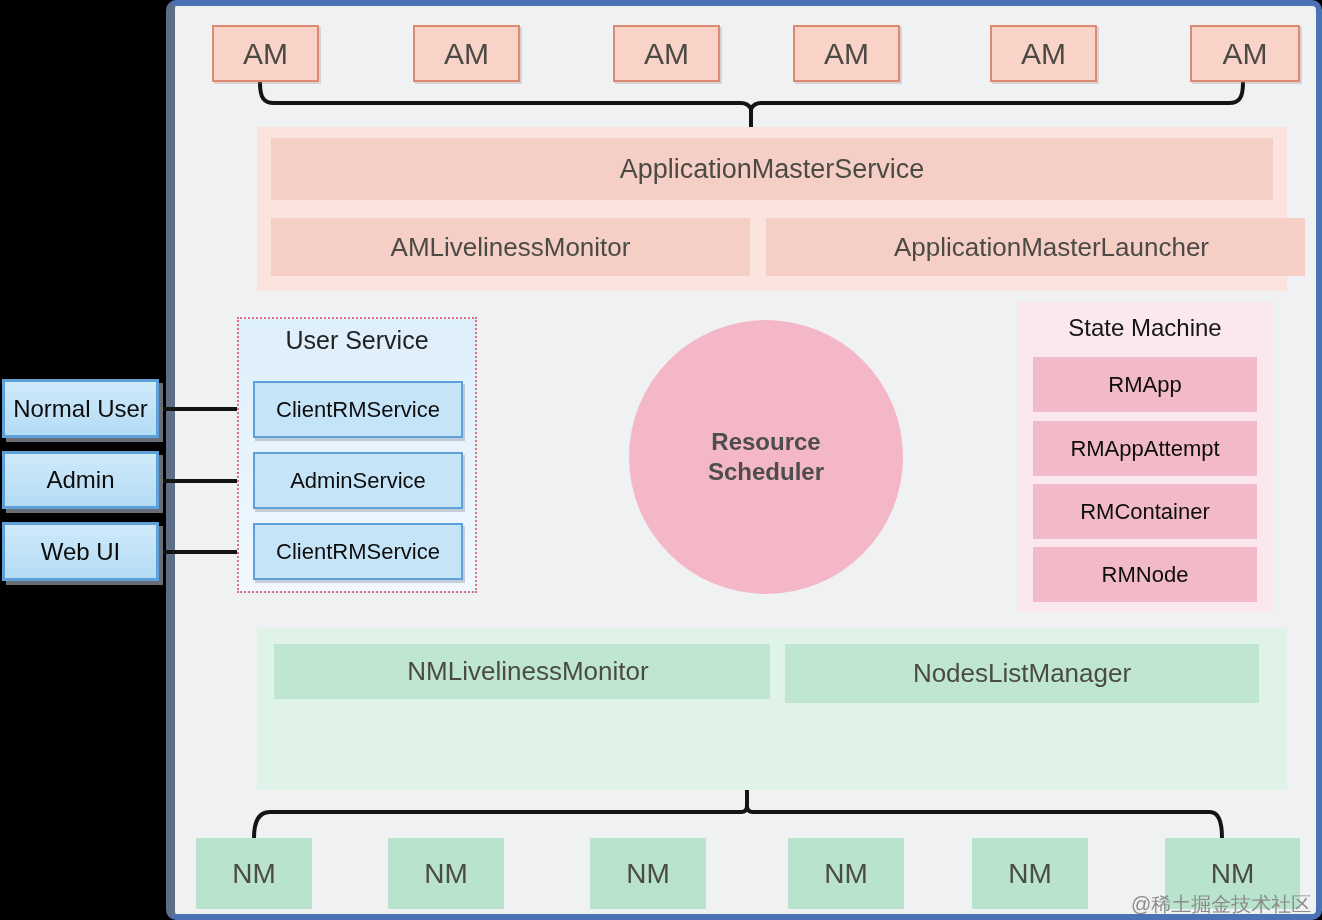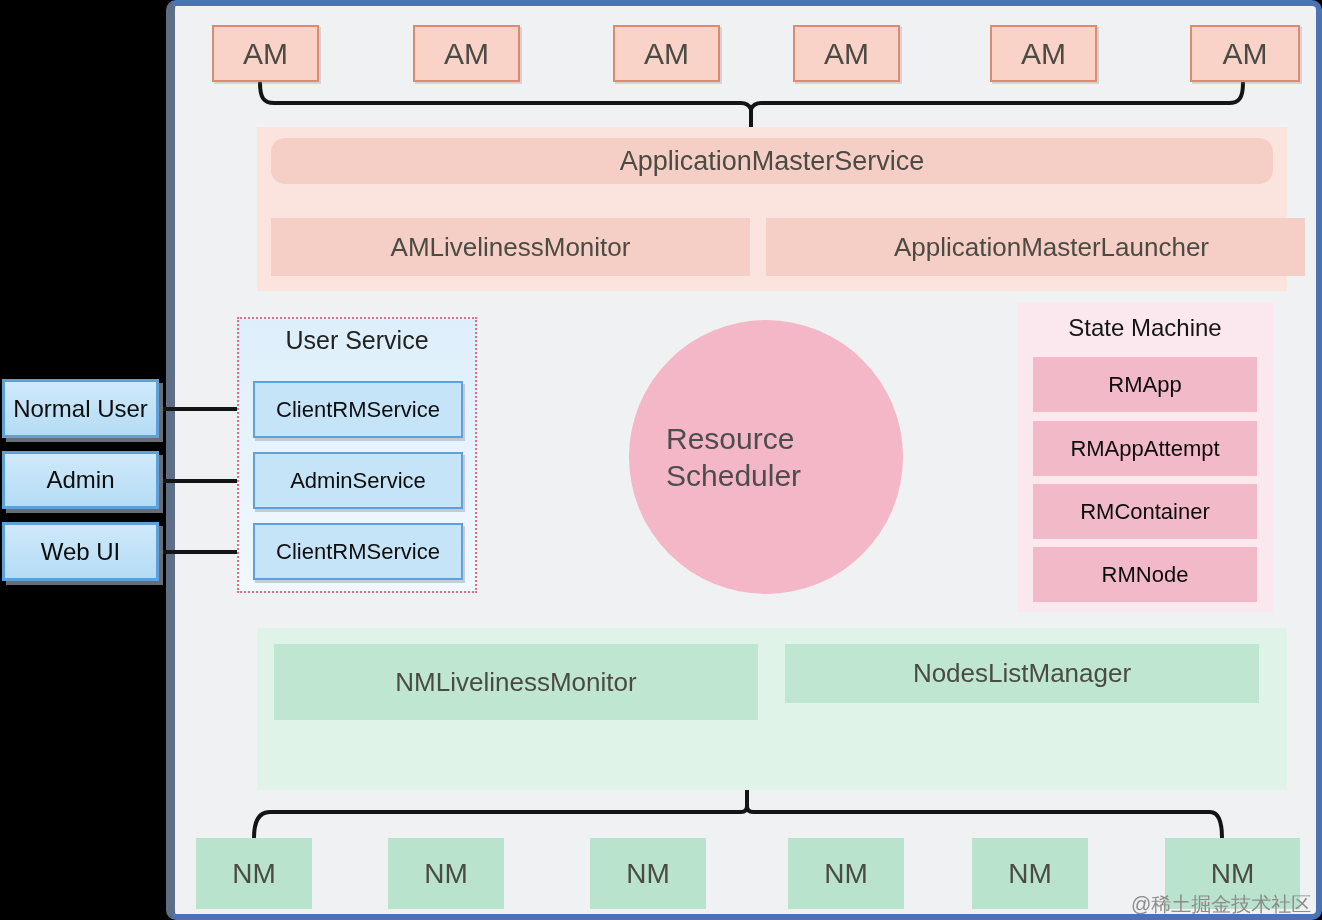--- a/index.html
+++ b/index.html
@@ -31,21 +31,21 @@
   .user-service{position:absolute;left:237px;top:317px;width:240px;height:276px;box-sizing:border-box;
                 background:linear-gradient(180deg,#ddeffb,#f0f8fe);
                 border:2px dotted var(--user-service-border);}
   .us-title{position:absolute;left:237px;top:326px;width:240px;text-align:center;
             color:#222;font-size:25px;}
   .us-item{left:253px;width:210px;height:57px;background:var(--blue-fill);
            border:2px solid var(--blue-border);color:var(--black-text);font-size:22px;
            box-shadow:2px 3px 0 rgba(120,130,140,0.35);}
   .circle{position:absolute;left:629px;top:320px;width:274px;height:274px;border-radius:50%;
           background:var(--circle-fill);display:flex;align-items:center;justify-content:center;}
-  .circle-label{width:200px;font-weight:normal;font-size:30px;line-height:1.25;
+  .circle-label{width:200px;text-align:center;font-weight:bold;font-size:24px;line-height:1.25;
           color:#4d4d4d;}
   .state-group{position:absolute;left:1017px;top:302px;width:256px;height:310px;background:var(--state-bg);}
   .sm-title{position:absolute;left:1017px;top:314px;width:256px;text-align:center;color:#151515;font-size:24px;}
   .sm-item{left:1033px;width:224px;height:55px;background:var(--state-bar);color:var(--black-text);font-size:22px;}
   .green-group{position:absolute;left:257px;top:628px;width:1030px;height:162px;background:var(--green-group-bg);}
   .green-bar{position:absolute;display:flex;align-items:center;justify-content:center;
              background:var(--green-bar);color:var(--dark-text);font-size:26px;}
   .nm{top:838px;width:116px;height:71px;background:var(--nm-fill);color:var(--dark-text);font-size:28px;}
   .watermark{position:absolute;left:1131px;top:891px;color:var(--watermark);font-size:20px;white-space:nowrap;}
 </style>
@@ -72,21 +72,21 @@
   </svg>
 
   <div class="box am" style="left:212px">AM</div>
   <div class="box am" style="left:413px">AM</div>
   <div class="box am" style="left:613px">AM</div>
   <div class="box am" style="left:793px">AM</div>
   <div class="box am" style="left:990px">AM</div>
   <div class="box am" style="left:1190px;width:110px">AM</div>
 
   <div class="pink-group"></div>
-  <div class="pink-bar" style="left:271px;top:138px;width:1002px;height:46px;font-size:27px;border-radius:14px;">ApplicationMasterService</div>
+  <div class="pink-bar" style="left:271px;top:138px;width:1002px;height:62px;font-size:27px;">ApplicationMasterService</div>
   <div class="pink-bar" style="left:271px;top:218px;width:479px;height:58px;">AMLivelinessMonitor</div>
   <div class="pink-bar" style="left:766px;top:218px;width:507px;height:58px;padding-left:32px;">ApplicationMasterLauncher</div>
 
   <div class="box client-box" style="top:379px;">Normal User</div>
   <div class="box client-box" style="top:451px;height:58px;">Admin</div>
   <div class="box client-box" style="top:522px;">Web UI</div>
 
   <div class="user-service"></div>
   <div class="us-title">User Service</div>
   <div class="box us-item" style="top:381px;">ClientRMService</div>
@@ -98,21 +98,21 @@
   </div>
 
   <div class="state-group"></div>
   <div class="sm-title">State Machine</div>
   <div class="box sm-item" style="top:357px;">RMApp</div>
   <div class="box sm-item" style="top:421px;">RMAppAttempt</div>
   <div class="box sm-item" style="top:484px;">RMContainer</div>
   <div class="box sm-item" style="top:547px;">RMNode</div>
 
   <div class="green-group"></div>
-  <div class="green-bar" style="left:274px;top:644px;width:484px;height:76px;">NMLivelinessMonitor</div>
+  <div class="green-bar" style="left:274px;top:644px;width:484px;height:55px;padding-left:12px;">NMLivelinessMonitor</div>
   <div class="green-bar" style="left:785px;top:644px;width:474px;height:59px;">NodesListManager</div>
 
   <div class="box nm" style="left:196px">NM</div>
   <div class="box nm" style="left:388px">NM</div>
   <div class="box nm" style="left:590px">NM</div>
   <div class="box nm" style="left:788px">NM</div>
   <div class="box nm" style="left:972px">NM</div>
   <div class="box nm" style="left:1165px;width:135px">NM</div>
 
   <div class="watermark">@稀土掘金技术社区</div>

